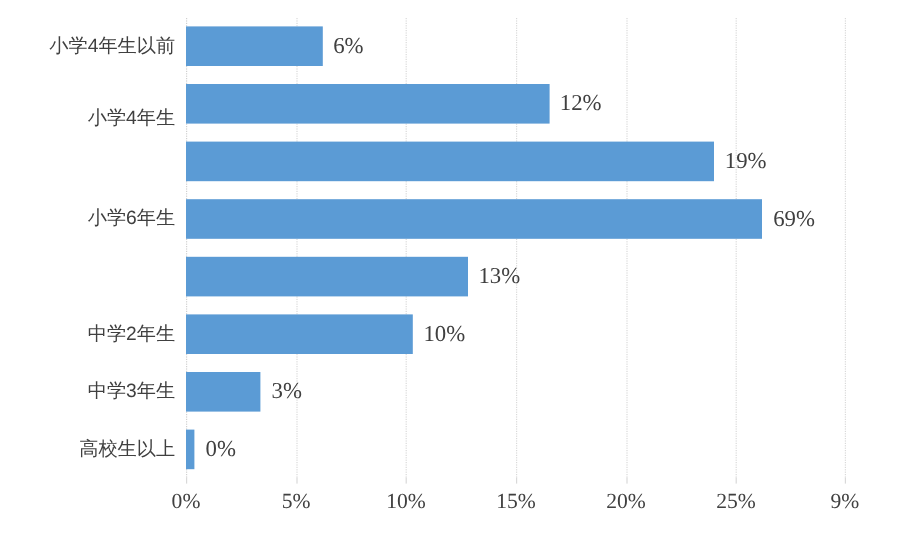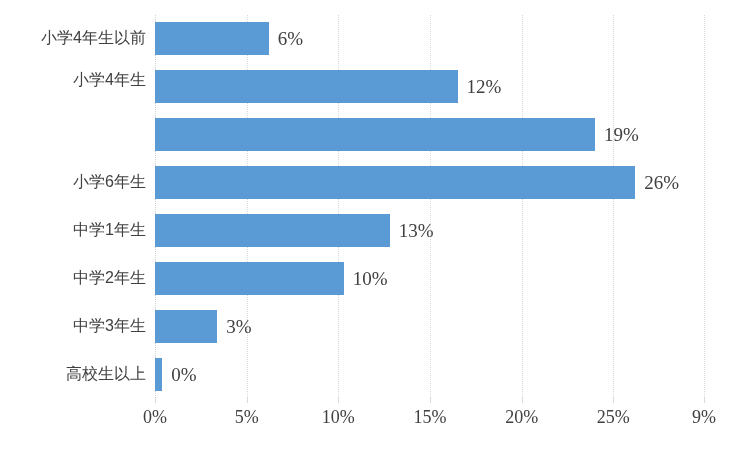--- a/index.html
+++ b/index.html
@@ -116,23 +116,22 @@
     white-space: nowrap;
   }
 </style>
 </head>
 <body>
 
 <div id="chart-root">
 
   <div id="category-axis">
     <div class="cat-label" style="top:0px">小学4年生以前</div>
-    <div class="cat-label" style="top:42px">小学4年生</div>
+    <div class="cat-label" style="top:60px">小学4年生</div>
     <div class="cat-label" style="top:143.625px">小学6年生</div>
-    <div class="cat-label" style="top:191.5px">中学1年生</div>
     <div class="cat-label" style="top:239.375px">中学2年生</div>
     <div class="cat-label" style="top:287.25px">中学3年生</div>
     <div class="cat-label" style="top:335.125px">高校生以上</div>
   </div>
 
   <div id="plot-area">
 
     <div class="gridline axis-zero" style="left:0px"></div>
     <div class="gridline" style="left:91.7px"></div>
     <div class="gridline" style="left:183.3px"></div>
@@ -151,21 +150,21 @@
       <div class="bar-value">12%</div>
     </div>
 
     <div class="bar-row" style="top:95.75px">
       <div class="bar" style="width: 440px; background: rgb(91, 155, 213);"></div>
       <div class="bar-value">19%</div>
     </div>
 
     <div class="bar-row" style="top:143.625px">
       <div class="bar" style="width: 480.333px; background: rgb(91, 155, 213);"></div>
-      <div class="bar-value">26%</div>
+      <div class="bar-value">69%</div>
     </div>
 
     <div class="bar-row" style="top:191.5px">
       <div class="bar" style="width: 234.667px; background: rgb(91, 155, 213);"></div>
       <div class="bar-value">13%</div>
     </div>
 
     <div class="bar-row" style="top:239.375px">
       <div class="bar" style="width: 188.833px; background: rgb(91, 155, 213);"></div>
       <div class="bar-value">10%</div>

